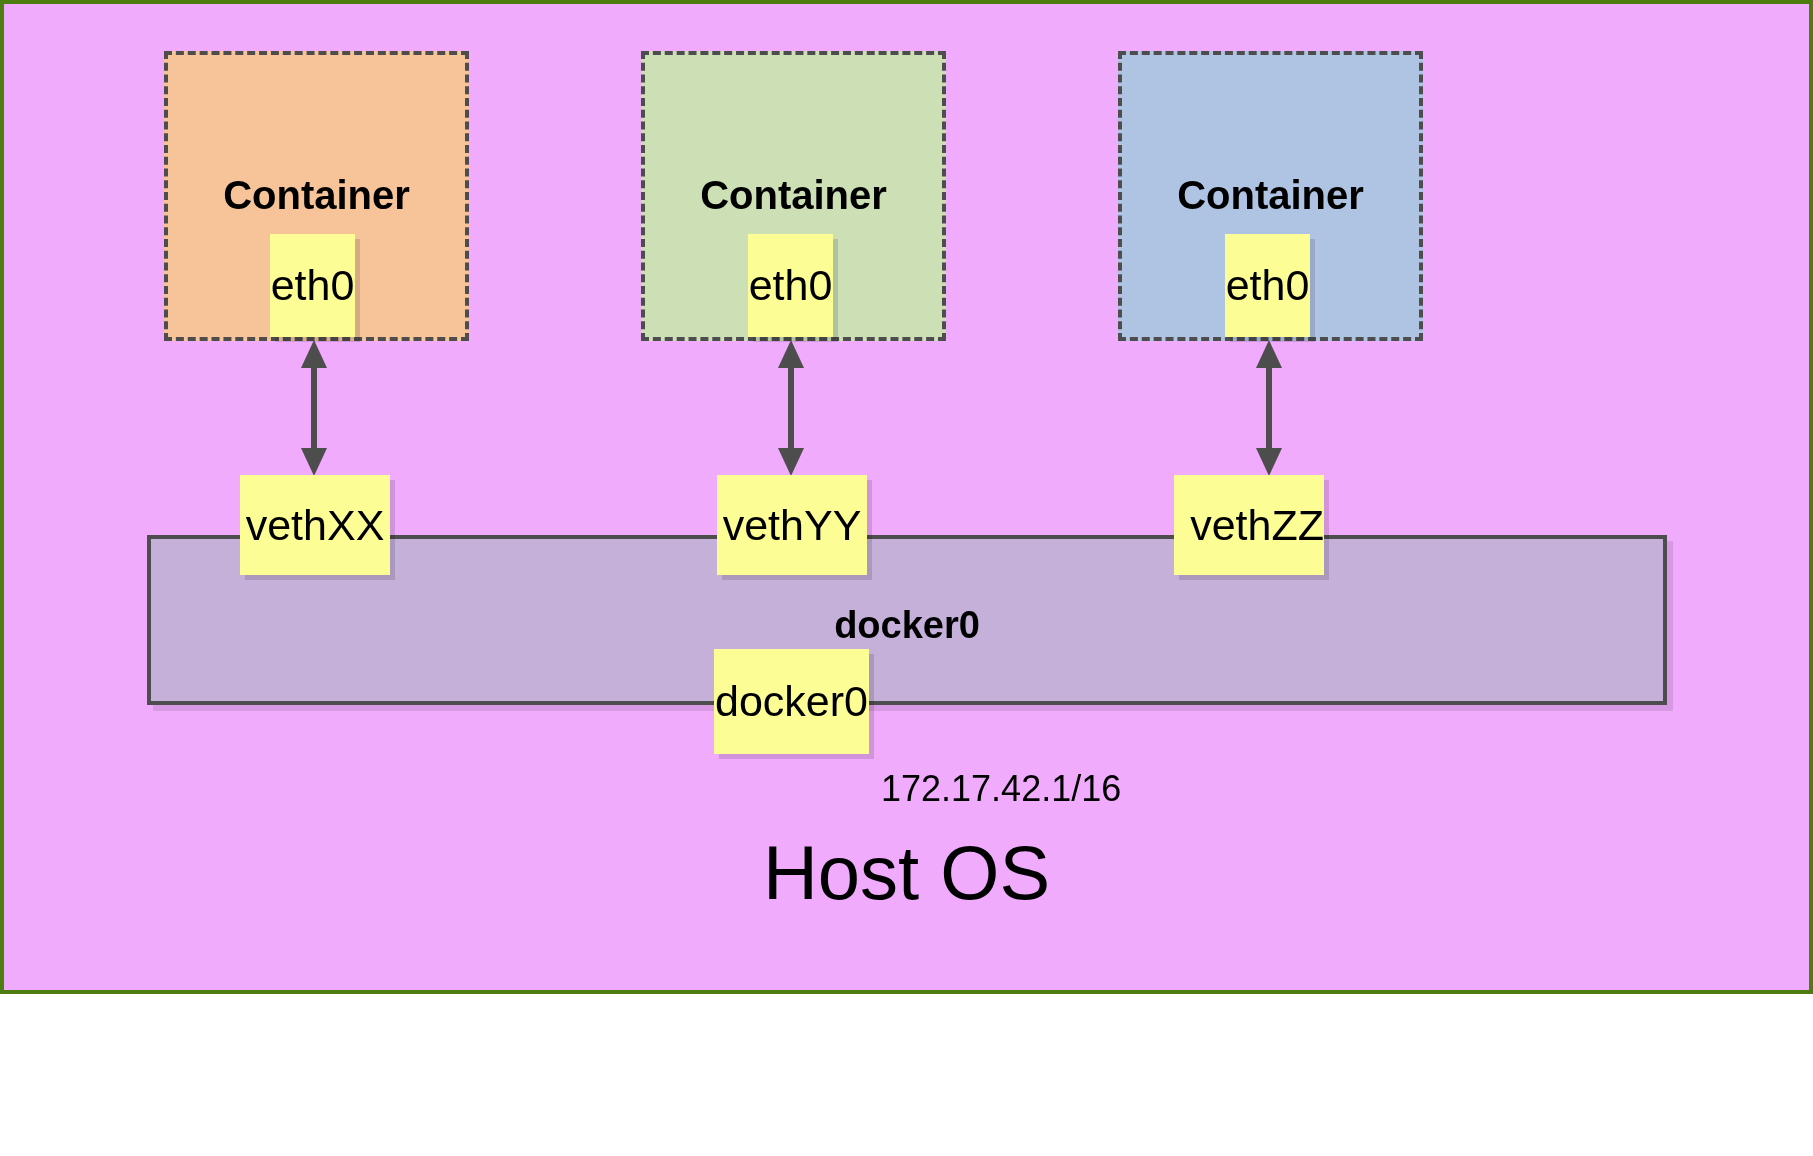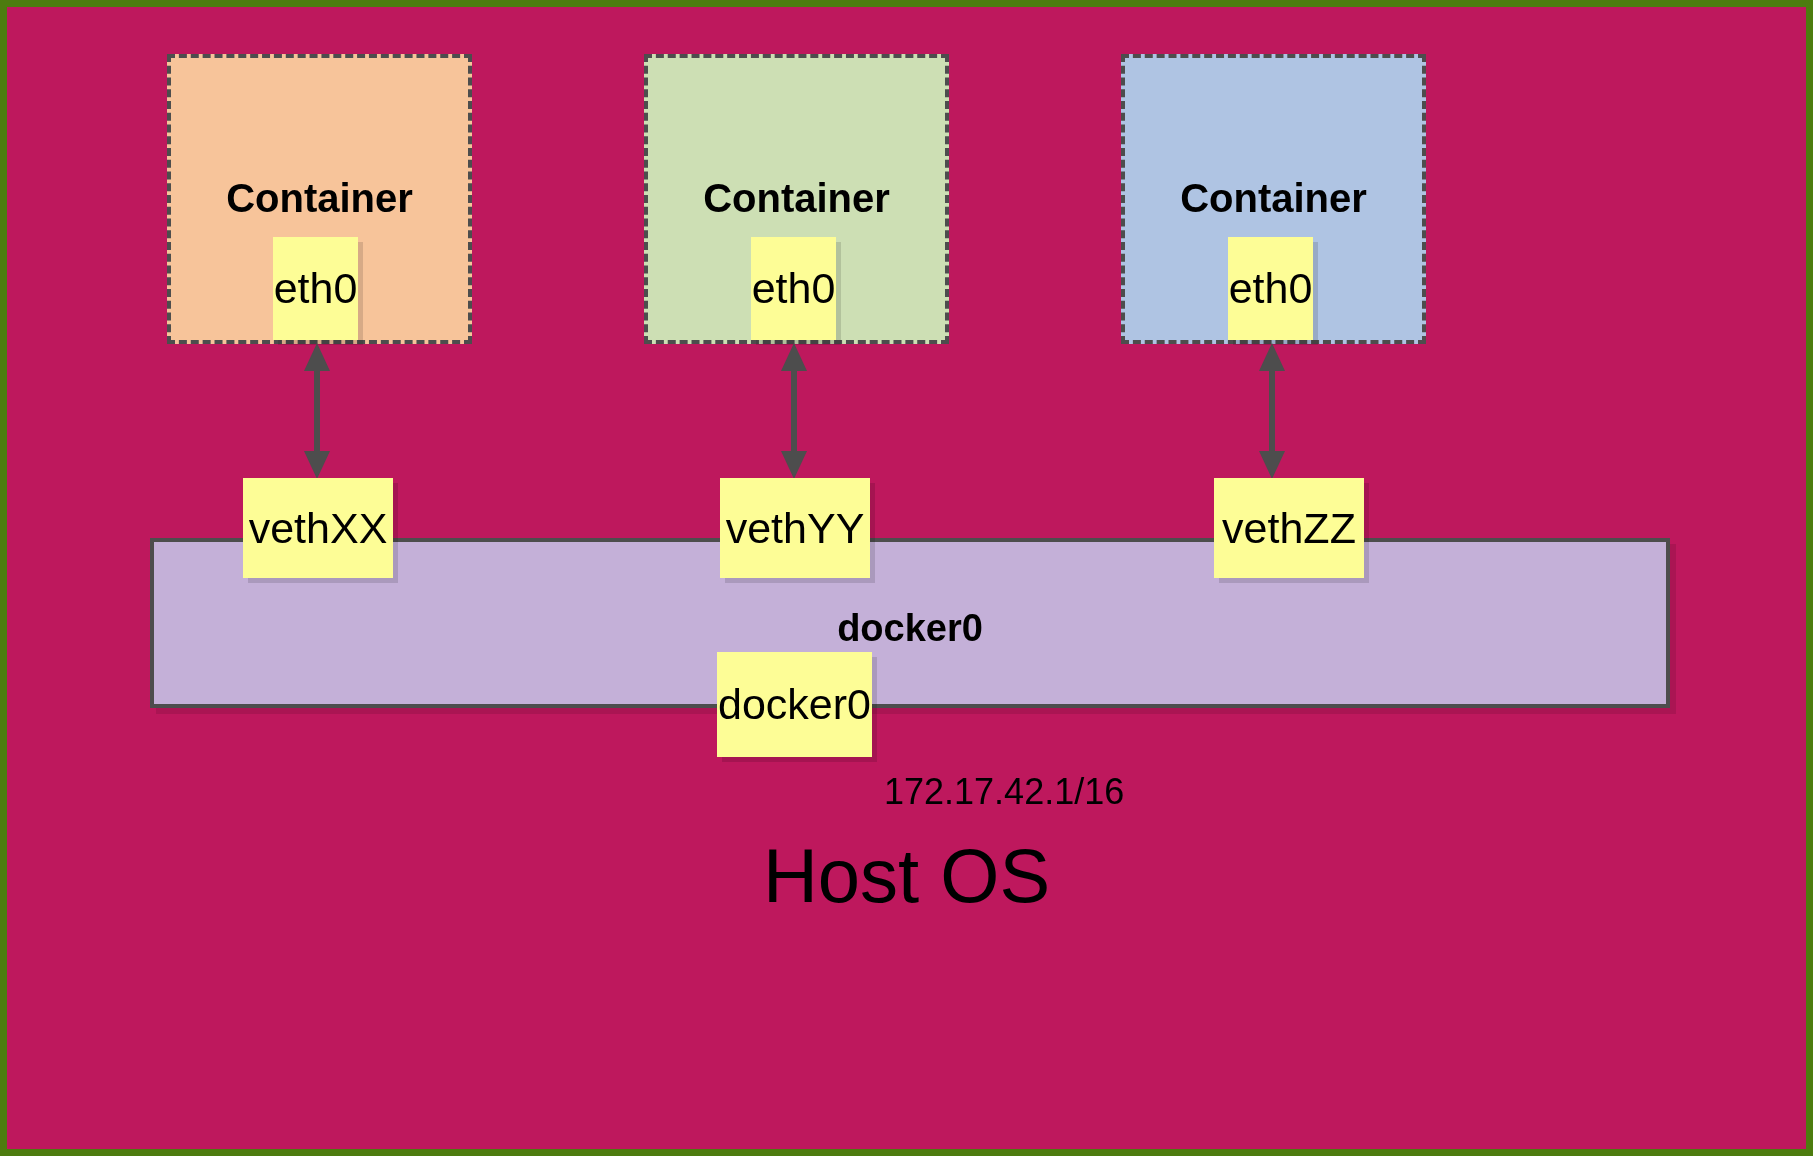--- a/index.html
+++ b/index.html
@@ -6,24 +6,24 @@
     margin: 0;
     padding: 0;
     background: #ffffff;
   }
   body {
     font-family: "Liberation Sans", sans-serif;
   }
   #canvas {
     position: relative;
     width: 1813px;
-    height: 1156px;
-    background: #be185d;
+    height: 994px;
+    background: #f0abfc;
     box-sizing: border-box;
-    border: 7px solid #4d7c0f;
+    border: 4px solid #4d7c0f;
     overflow: hidden;
   }
 
   
   .container-box {
     position: absolute;
     box-sizing: border-box;
     border: 4px dashed #4d4d4d;
   }
   .container-title {
@@ -137,21 +137,21 @@
   <div id="bridge" style="left:143px; top:531px; width:1520px; height:170px;">
     <div id="bridge-label" style="top:65px;">docker0</div>
   </div>
 
   <div class="note" style="left:236px; top:471px; width:150px; height:100px;">
     <span>vethXX</span>
   </div>
   <div class="note" style="left:713px; top:471px; width:150px; height:100px;">
     <span>vethYY</span>
   </div>
-  <div class="note" style="left:1207px; top:471px; width:150px; height:100px;">
+  <div class="note" style="left:1170px; top:471px; width:150px; height:100px;justify-content:flex-end;">
     <span>vethZZ</span>
   </div>
 
   <div class="note" style="left:710px; top:645px; width:155px; height:105px;">
     <span>docker0</span>
   </div>
 
   <div class="free-text" id="ip-label" style="left:877px; top:723px;">172.17.42.1/16</div>
 
   <div class="free-text" id="host-os" style="top:825px;">Host OS</div>

